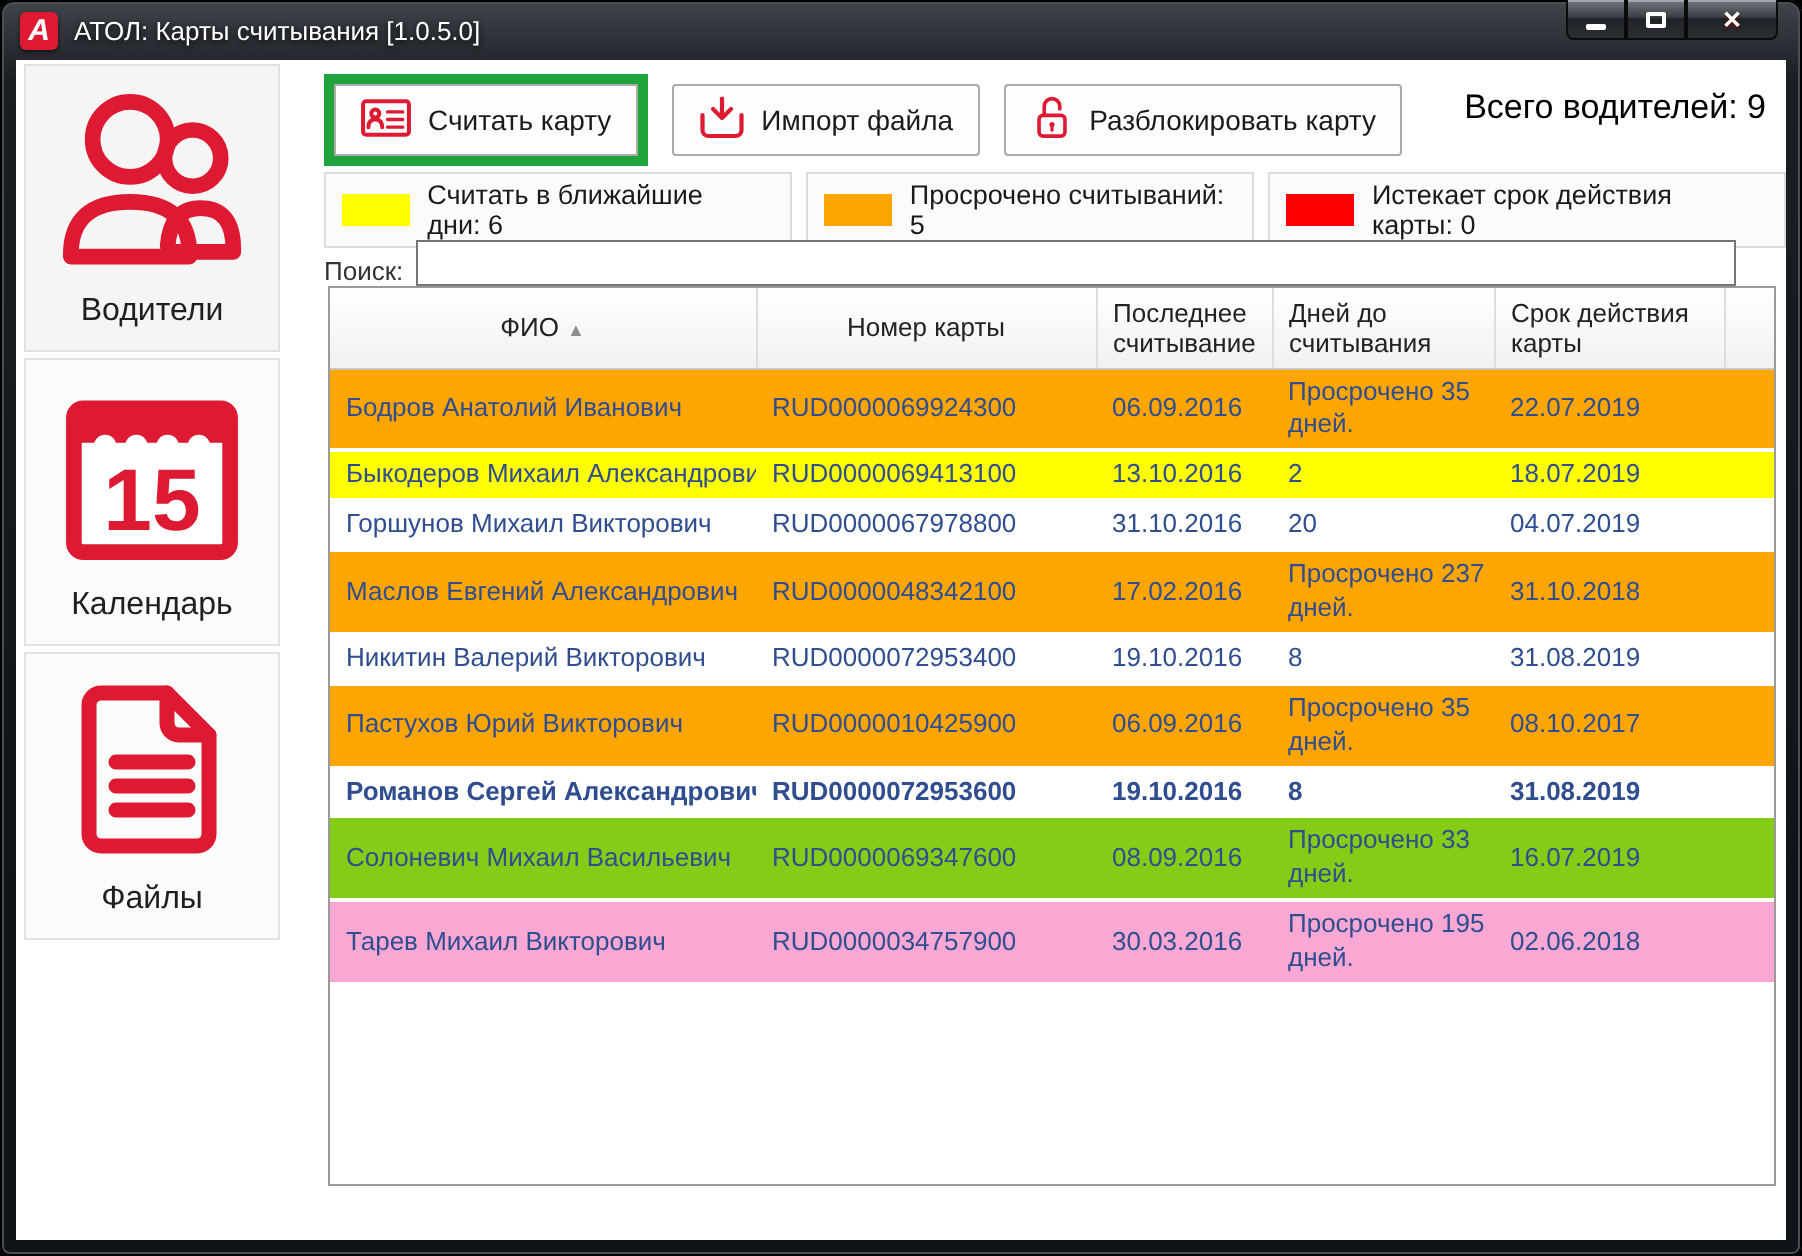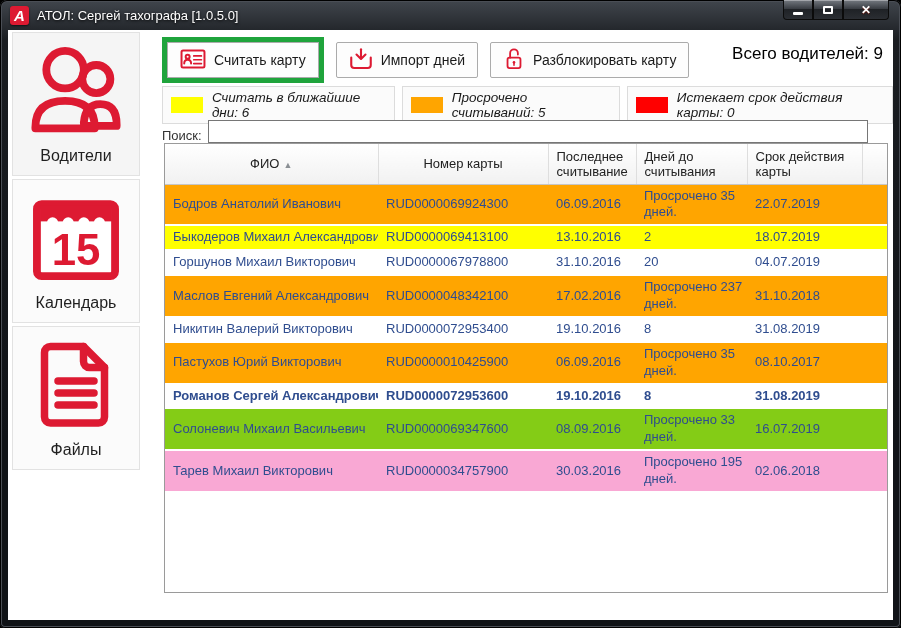--- a/index.html
+++ b/index.html
@@ -33,21 +33,21 @@
   
   .main { position:absolute; left:154px; top:0; right:0; bottom:0; }
 
   .toolbar { position:absolute; left:0; top:7px; height:46px; display:flex; align-items:center; }
   .tb-btn { height:36px; display:inline-flex; align-items:center; gap:8px; padding:0 12px; background:#fdfdfd; border:1px solid #ababab; border-radius:2px; font-size:14px; color:#1a1a1a; cursor:pointer; margin-right:12px; }
   .annotation-highlight { border:5px solid #1fa43c; display:inline-flex; margin-right:12px; }
   .annotation-highlight .tb-btn { margin-right:0; border-radius:0; }
 
   .total-drivers { position:absolute; right:10px; top:14px; font-size:17px; color:#000; }
 
-  .legend-row { position:absolute; left:0; top:56px; height:38px; display:flex; gap:7px;font-style:italic; }
+  .legend-row { position:absolute; left:0; top:56px; height:38px; display:flex; gap:7px; }
   .legend-item { display:flex; align-items:center; gap:9px; background:#fbfbfb; border:1px solid #dcdcdc; padding:0 14px 0 8px; font-size:13.5px; color:#1a1a1a; }
   .legend-swatch { width:36px; height:16px; display:inline-block; }
 
   .search-row { position:absolute; left:0; top:89px; right:25px; height:24px; display:flex; align-items:flex-end; }
   .search-label { font-size:13px; color:#333; width:46px; }
   .search-input { flex:1; height:23px; border:1px solid #767676; background:#fff; font-size:13px; padding:0 6px; font-family:"Liberation Sans",sans-serif; }
 
   
   .table-wrap { position:absolute; left:2px; top:113px; width:724px; height:450px; border:1px solid #9a9a9a; background:#fff; overflow:hidden; }
   table { border-collapse:collapse; table-layout:fixed; width:100%; }
@@ -61,21 +61,21 @@
   tbody tr.h1 td { height:20px; }
 
   .icon-red { color:#dd1a32; }
 </style>
 </head>
 <body>
 
 <div class="window">
   <div class="titlebar">
     <div class="app-logo">A</div>
-    <div class="title-text">АТОЛ: Сергей тахографа [1.0.5.0]</div>
+    <div class="title-text">АТОЛ: Карты считывания [1.0.5.0]</div>
   </div>
   <div class="win-controls">
     <div class="wc wc-min">
         <i></i>
       </div>
     <div class="wc wc-max">
         <i></i>
       </div>
     <div class="wc wc-close">✕</div>
   </div>
@@ -138,21 +138,21 @@
         </span>
 
         <button class="tb-btn">
           <span class="icon-red">
             <svg width="24" height="24" viewBox="0 0 32 32" fill="none" stroke="currentColor" stroke-width="2.8" stroke-linejoin="round" stroke-linecap="round">
               <path d="M16 3 v12"></path>
               <path d="M10 10 l6 6 l6 -6"></path>
               <path d="M3 14 v10 a4 4 0 0 0 4 4 h18 a4 4 0 0 0 4 -4 v-10"></path>
             </svg>
           </span>
-          <span>Импорт дней</span>
+          <span>Импорт файла</span>
         </button>
 
         <button class="tb-btn">
           <span class="icon-red">
             <svg width="22" height="24" viewBox="0 0 34 36" fill="none" stroke="currentColor" stroke-width="2.8" stroke-linejoin="round" stroke-linecap="round">
               <rect x="7" y="16" width="20" height="16" rx="3"></rect>
               <path d="M11 16 v-7 a6 6 0 0 1 12 0 v2"></path>
               <circle cx="17" cy="23" r="2" fill="currentColor" stroke="none"></circle>
               <path d="M17 24.5 v3" stroke-width="2.4"></path>
             </svg>

